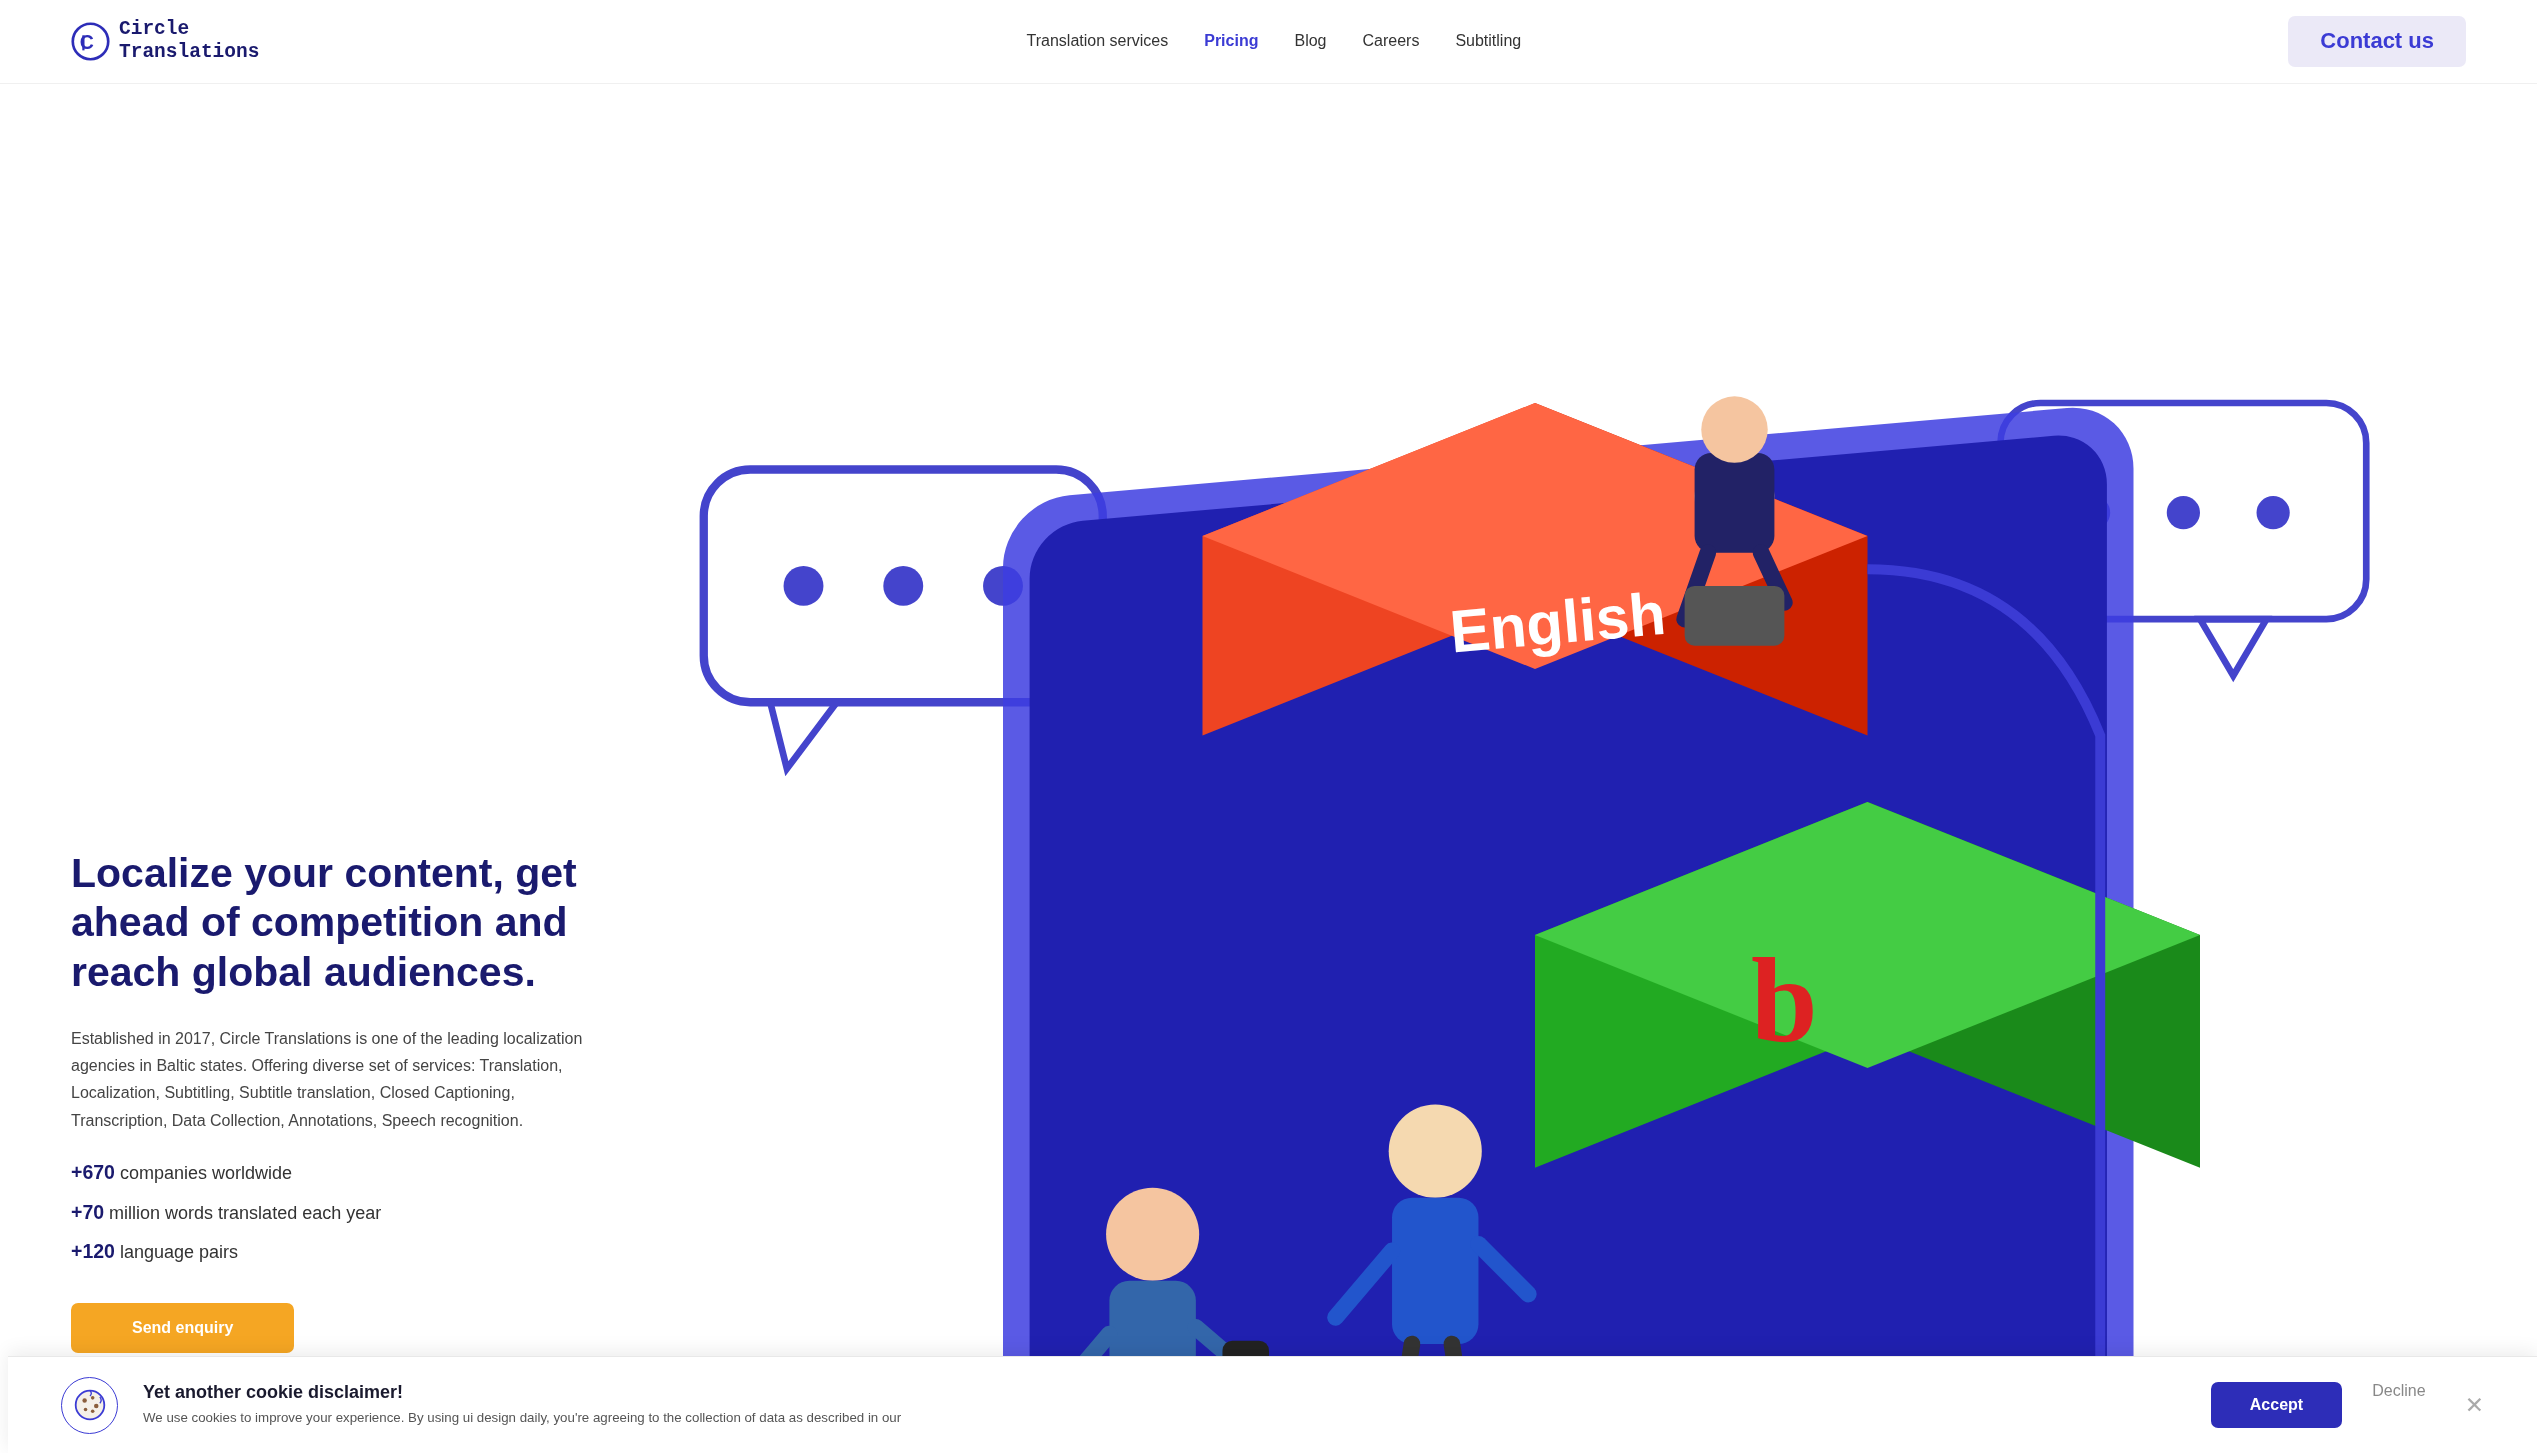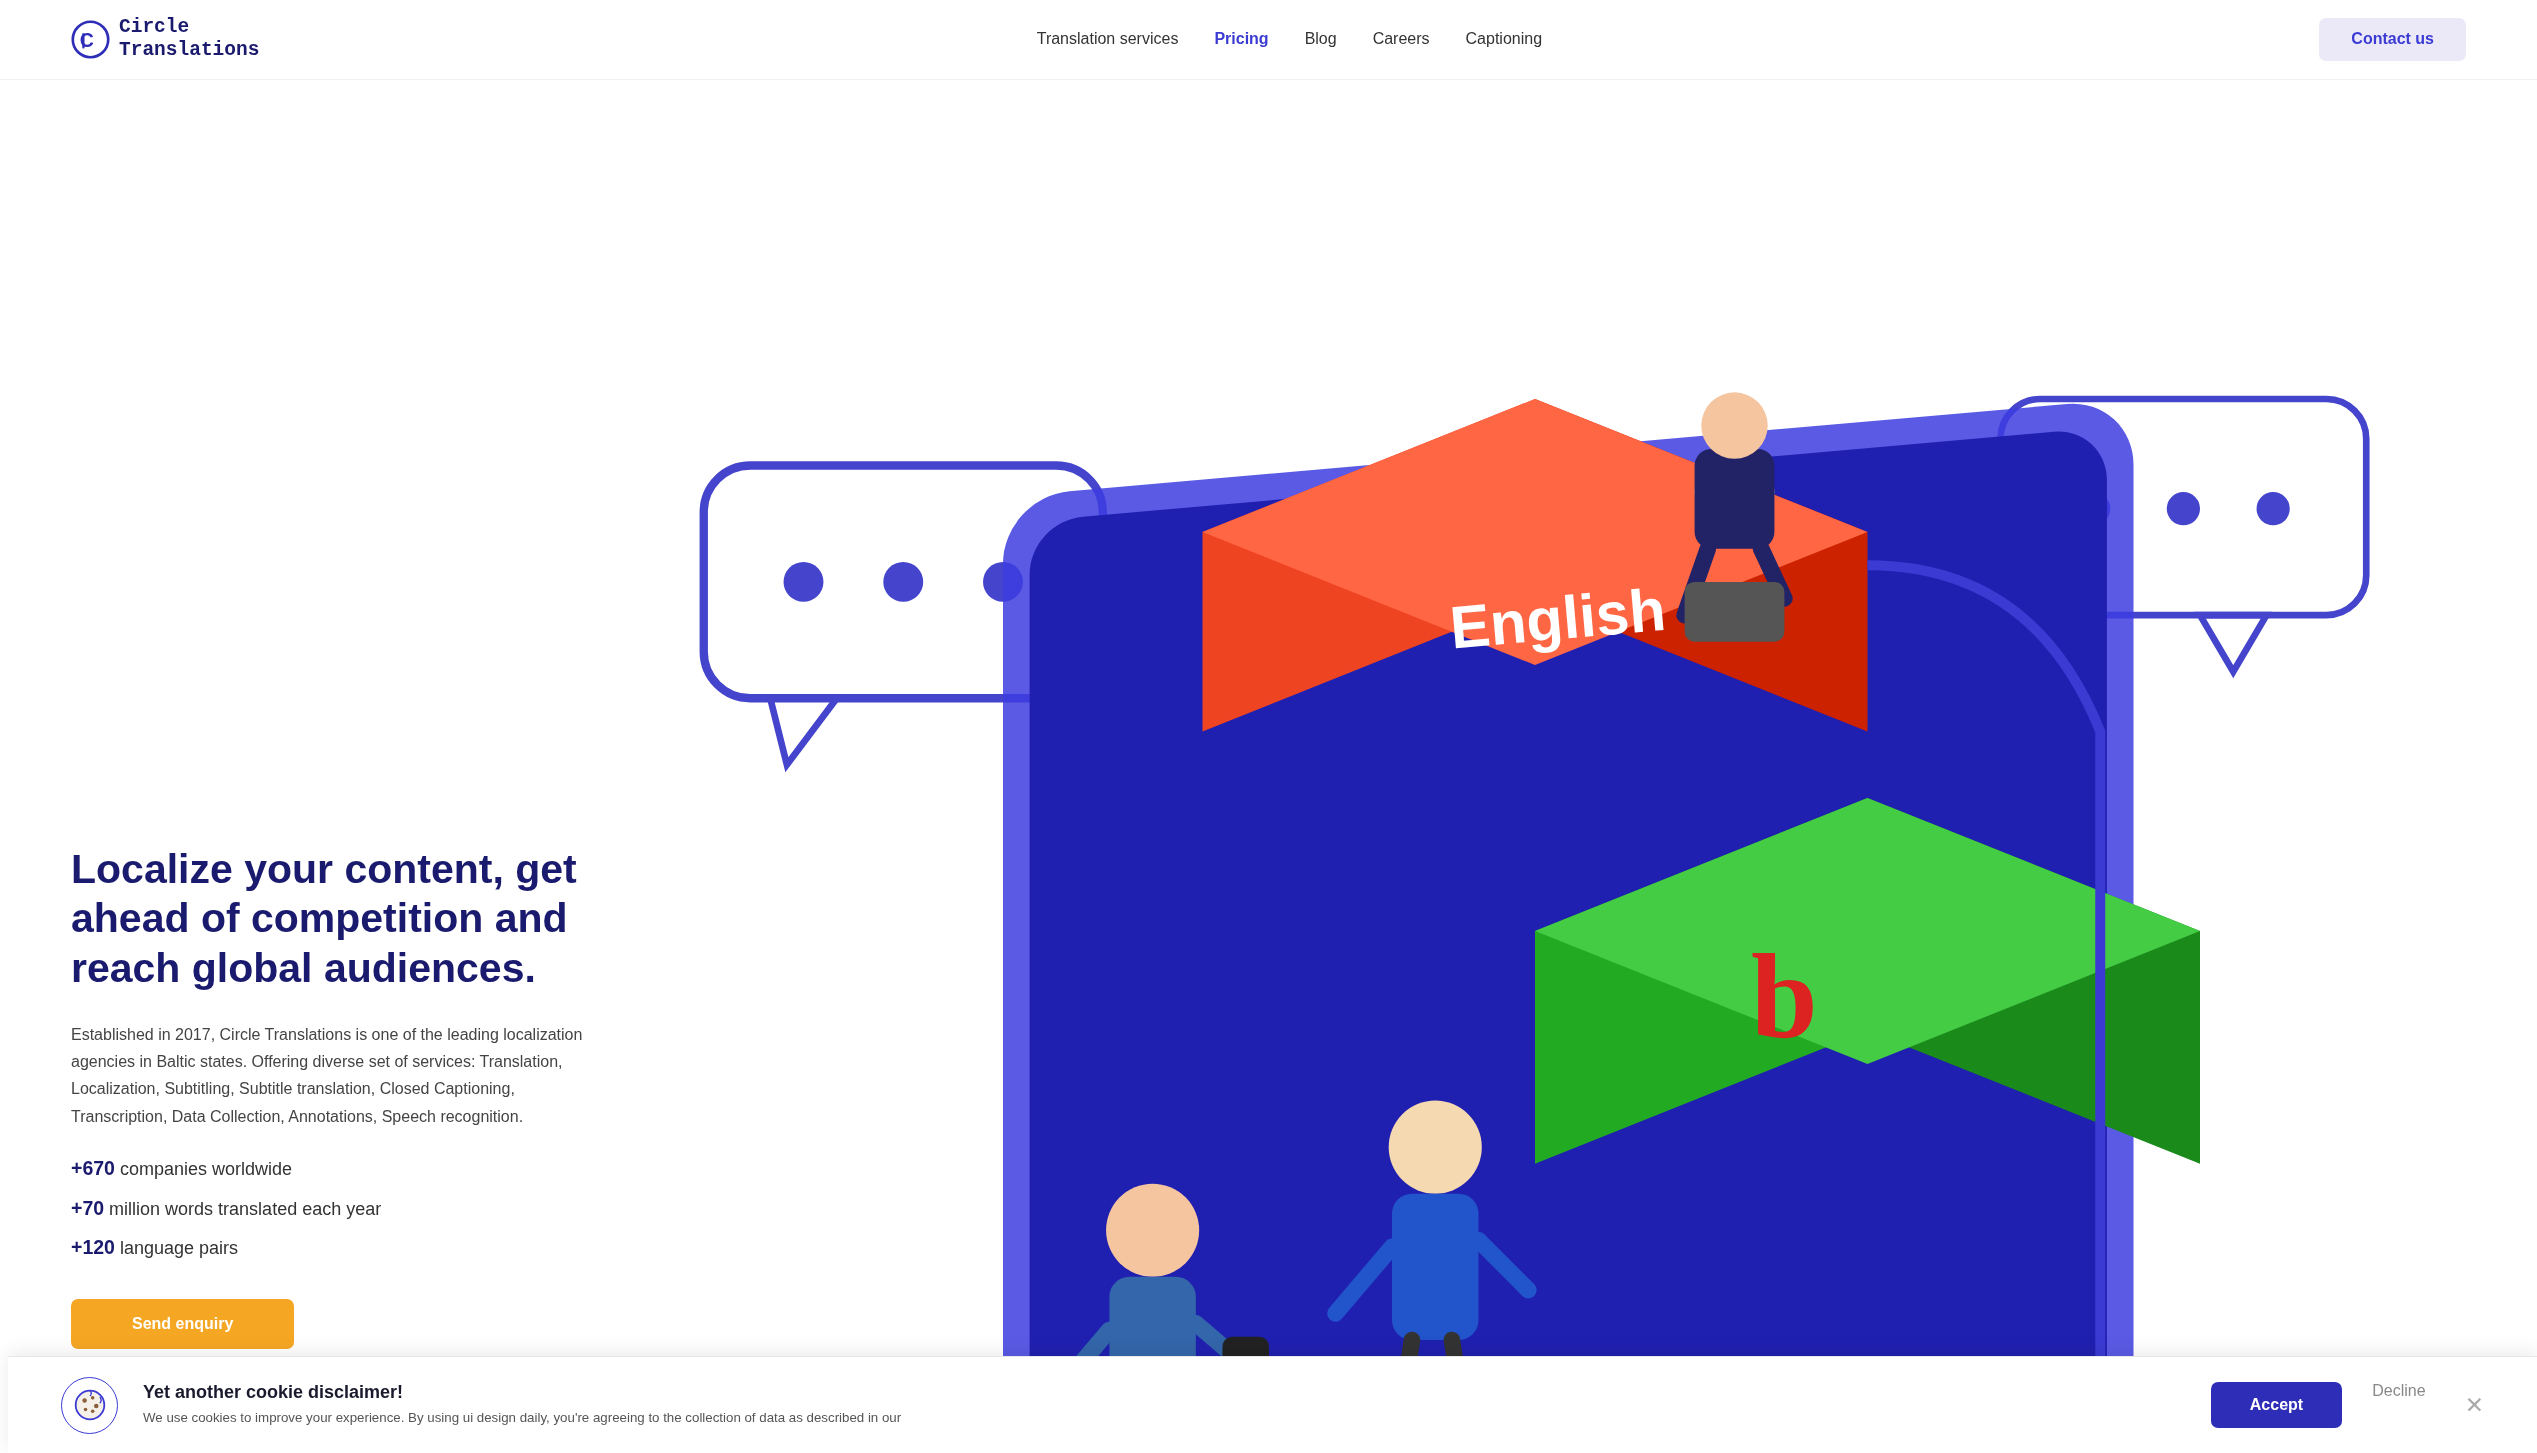--- a/index.html
+++ b/index.html
@@ -51,21 +51,21 @@
       color: #3b3bd4;
       font-weight: 600;
       text-align: right;
     }
     .contact-btn {
       background: #ebe9f7;
       color: #3b3bd4;
       border: none;
       border-radius: 7.1px;
       padding: 12.4px 32px;
-      font-size: 16px;
+      font-size: 22px;
       font-weight: 600;
       cursor: pointer;
     }
 
     
     .hero {
       display: flex;
       align-items: center;
       justify-content: space-between;
       padding: 53px 71px 36px 71px;
@@ -218,21 +218,21 @@
       <span>Circle</span><br>
       <span>Translations</span>
     </div>
   </div>
 
   <ul class="nav-links">
     <li><a href="#" class="">Translation services</a></li>
     <li><a href="#" class="active">Pricing</a></li>
     <li><a href="#">Blog</a></li>
     <li><a href="#">Careers</a></li>
-    <li><a href="#">Captioning</a></li>
+    <li><a href="#">Subtitling</a></li>
   </ul>
 
   <button class="contact-btn">Contact us</button>
 </nav>
 
 <section class="hero">
   <div class="hero-left">
     <h1 class="hero-title">Localize your content, get ahead of competition and reach global audiences.</h1>
     <p class="hero-desc">Established in 2017, Circle Translations is one of the leading localization agencies in Baltic states. Offering diverse set of services: Translation, Localization, Subtitling, Subtitle translation, Closed Captioning, Transcription, Data Collection, Annotations, Speech recognition.</p>
     <div class="hero-stats">

